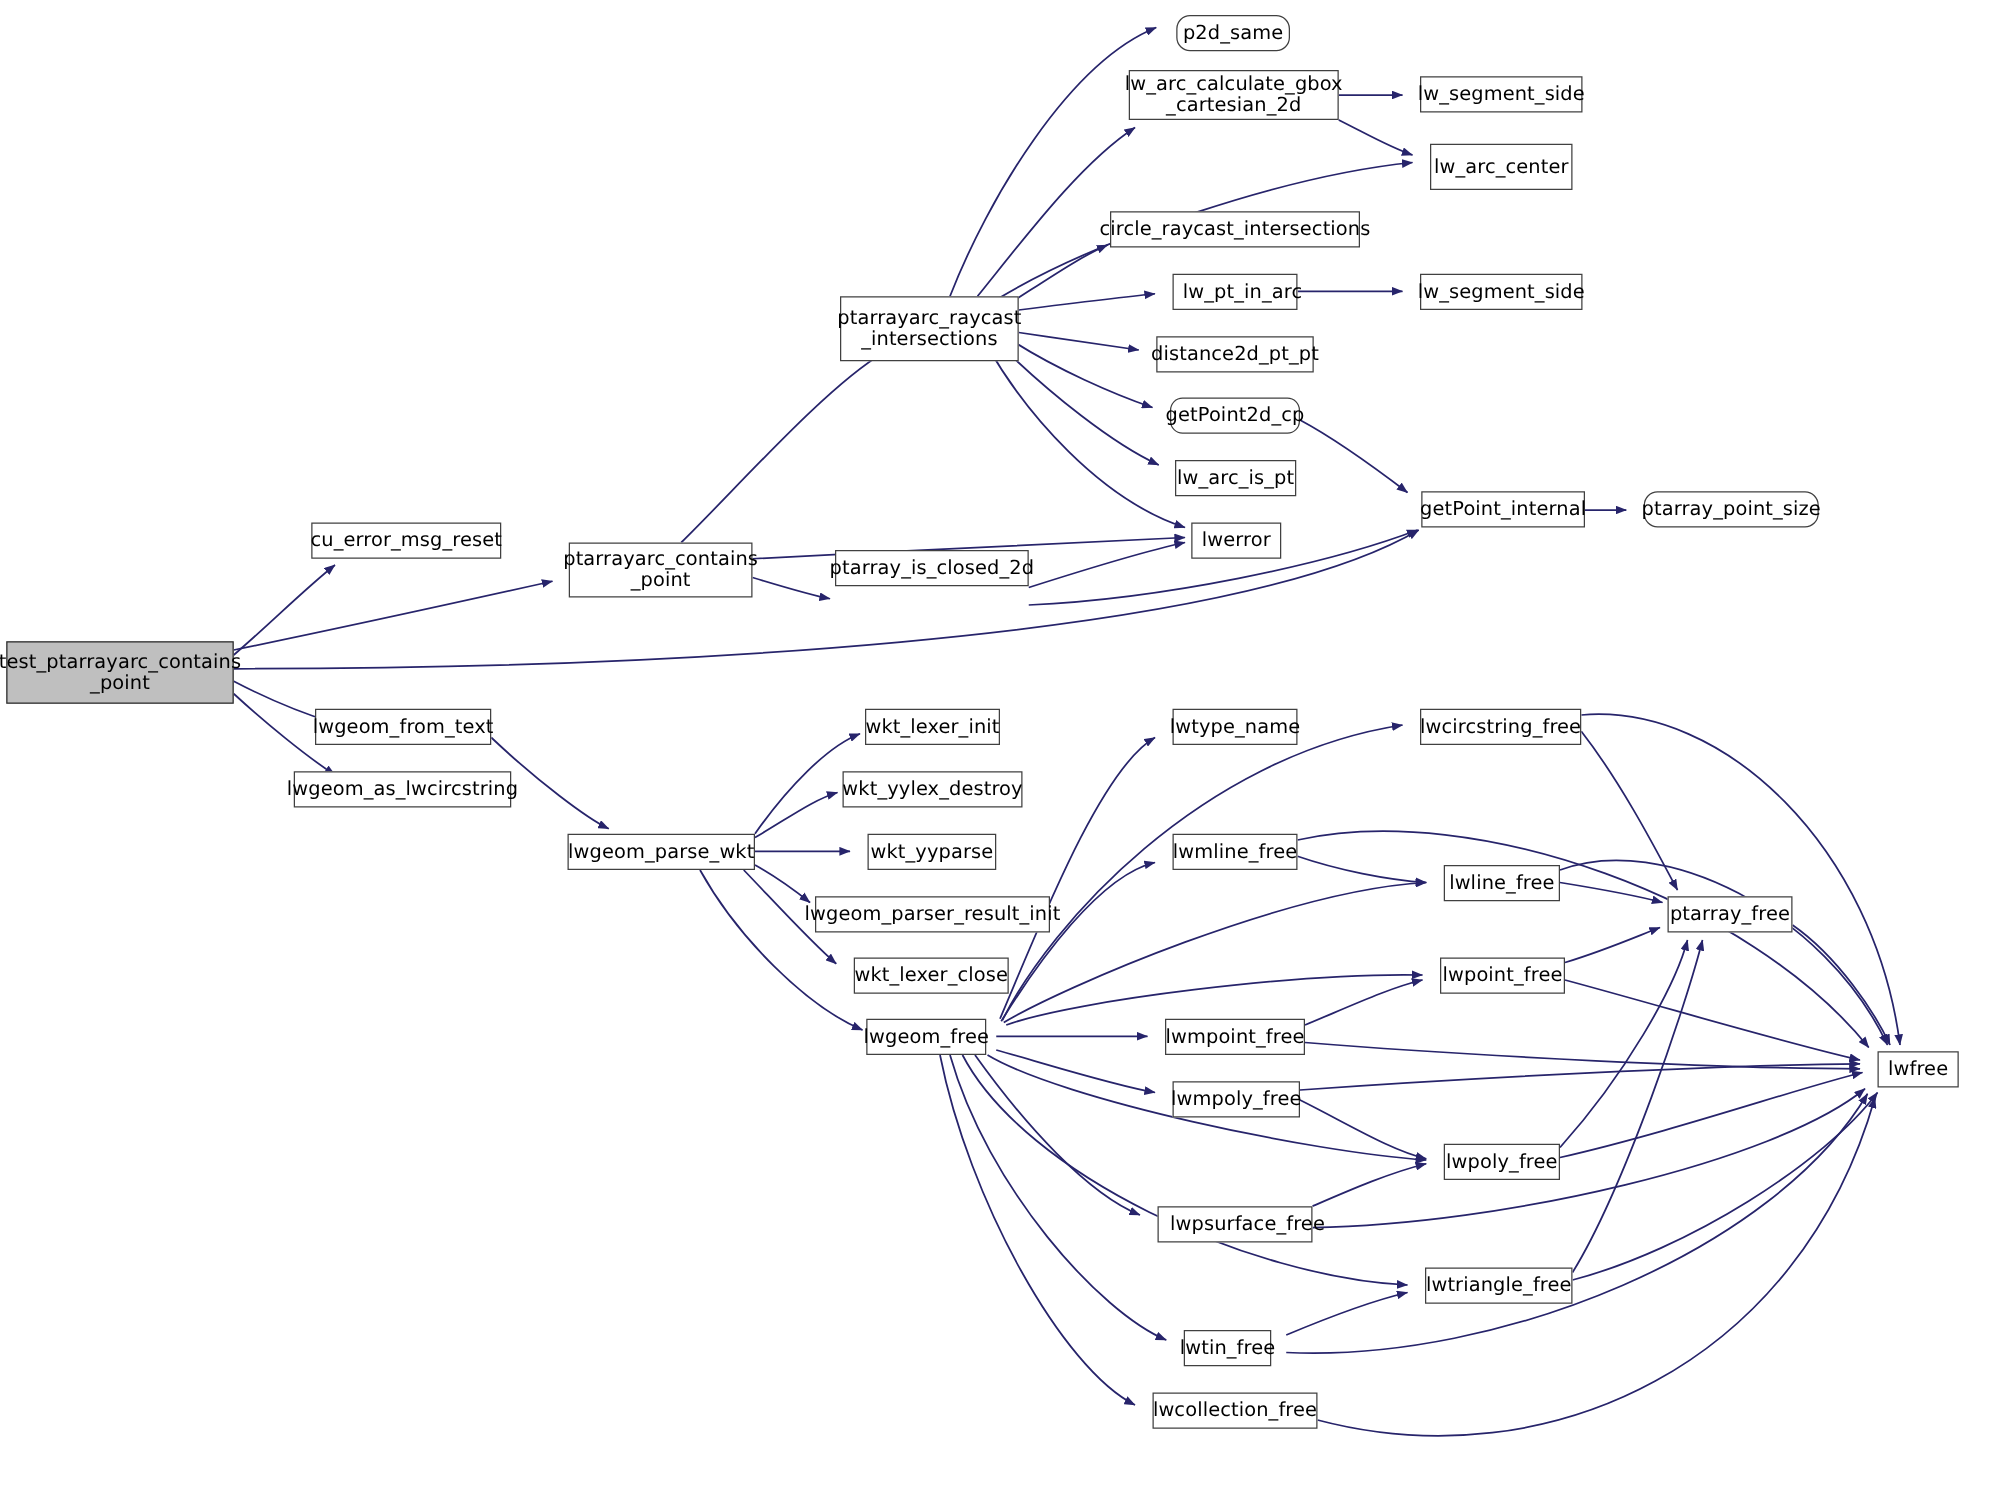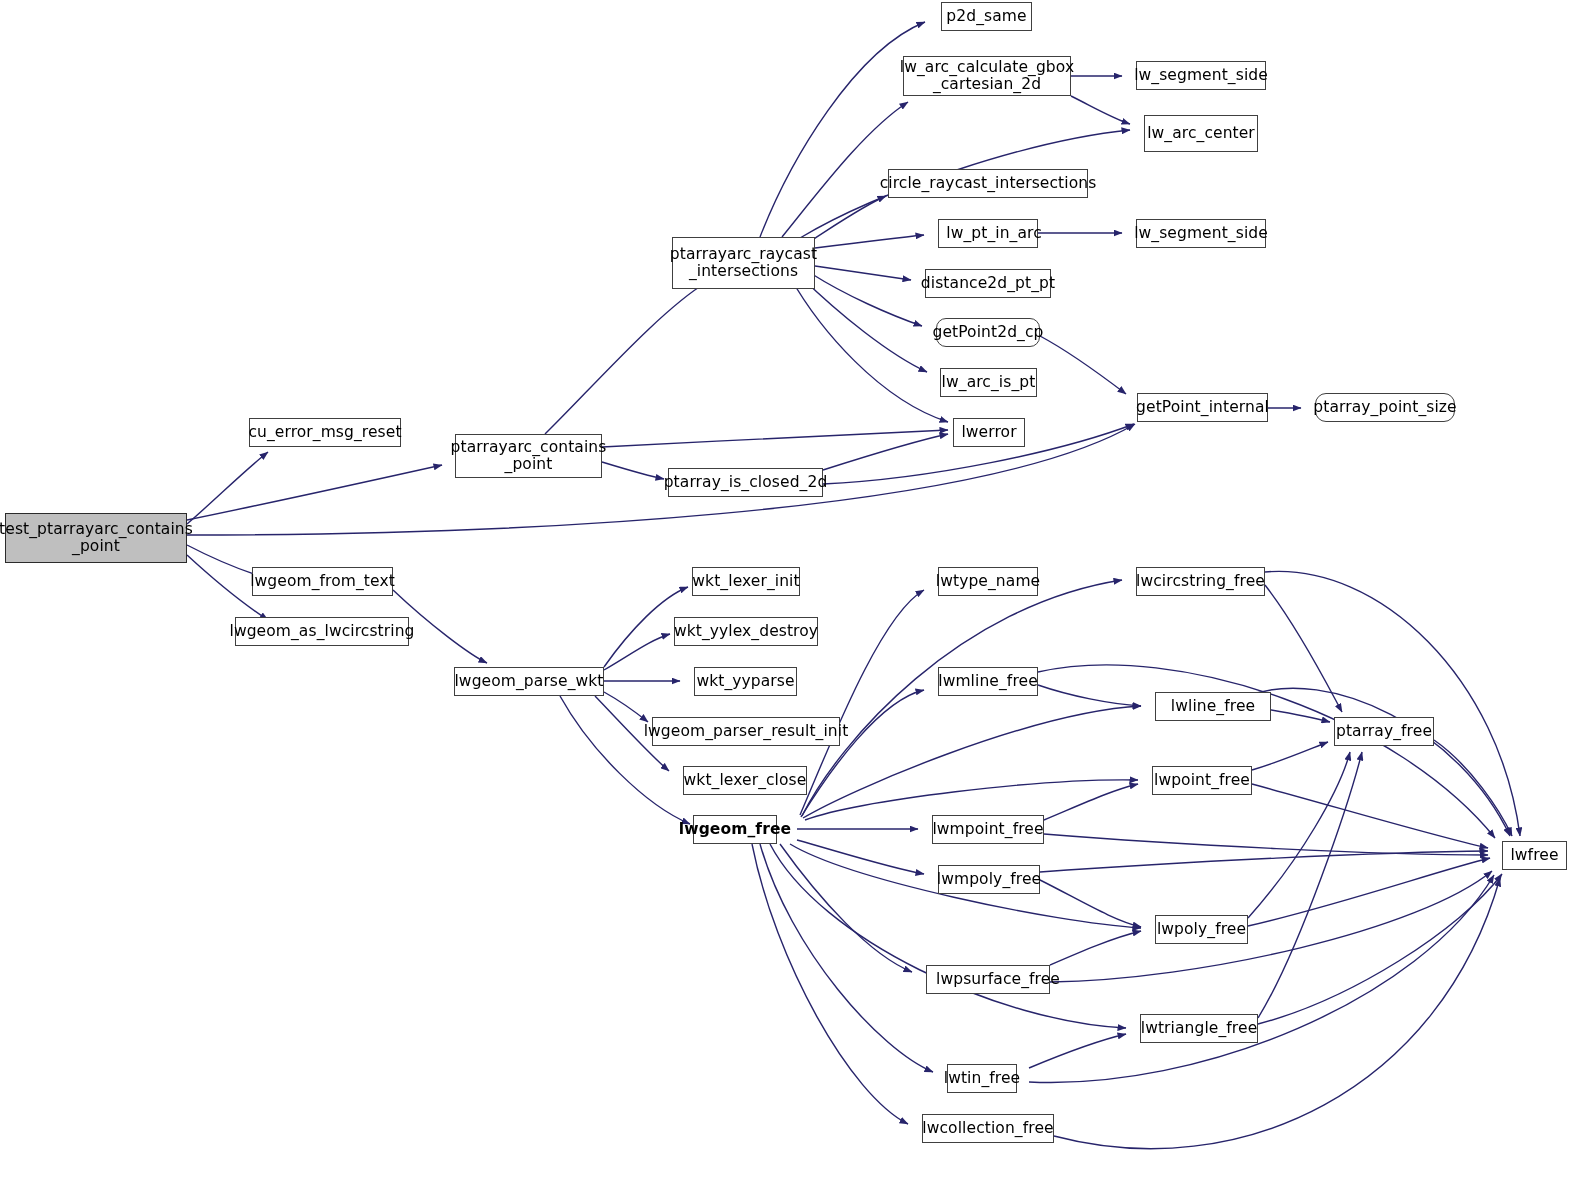--- a/index.html
+++ b/index.html
@@ -121,50 +121,50 @@
   <div id="node-layer">
       <div class="node root" style="left: 5px; top: 513px; width: 182px; height: 50px;">test_ptarrayarc_contains
 _point</div>
       <div class="node" style="left: 249px; top: 418px; width: 152px; height: 29px;">cu_error_msg_reset</div>
       <div class="node" style="left: 252px; top: 567px; width: 141px; height: 29px;">lwgeom_from_text</div>
       <div class="node" style="left: 235px; top: 617px; width: 174px; height: 29px;">lwgeom_as_lwcircstring</div>
       <div class="node" style="left: 455px; top: 434px; width: 147px; height: 44px;">ptarrayarc_contains
 _point</div>
       <div class="node" style="left: 672px; top: 237px; width: 143px; height: 52px;">ptarrayarc_raycast
 _intersections</div>
-      <div class="node" style="left: 668px; top: 468px; width: 155px; height: 29px;">ptarray_is_closed_2d</div>
-      <div class="node" style="left: 941px; top: 2px; width: 91px; height: 29px;">p2d_same</div>
+      <div class="node" style="left: 668px; top: 440px; width: 155px; height: 29px;">ptarray_is_closed_2d</div>
+      <div class="node" style="left: 941px; top: 12px; width: 91px; height: 29px; border-radius: 11px;">p2d_same</div>
       <div class="node" style="left: 903px; top: 56px; width: 168px; height: 40px;">lw_arc_calculate_gbox
 _cartesian_2d</div>
       <div class="node" style="left: 1136px; top: 61px; width: 130px; height: 29px;">lw_segment_side</div>
       <div class="node" style="left: 1144px; top: 115px; width: 114px; height: 37px;">lw_arc_center</div>
       <div class="node" style="left: 888px; top: 169px; width: 200px; height: 29px;">circle_raycast_intersections</div>
       <div class="node" style="left: 938px; top: 219px; width: 100px; height: 29px; padding-left: 12px;">lw_pt_in_arc</div>
       <div class="node" style="left: 1136px; top: 219px; width: 130px; height: 29px;">lw_segment_side</div>
       <div class="node" style="left: 925px; top: 269px; width: 126px; height: 29px;">distance2d_pt_pt</div>
       <div class="node" style="left: 936px; top: 318px; width: 104px; height: 29px; border-radius: 10px;">getPoint2d_cp</div>
       <div class="node" style="left: 940px; top: 368px; width: 97px; height: 29px;">lw_arc_is_pt</div>
       <div class="node" style="left: 953px; top: 418px; width: 72px; height: 29px;">lwerror</div>
       <div class="node" style="left: 1137px; top: 393px; width: 131px; height: 29px;">getPoint_internal</div>
       <div class="node" style="left: 1315px; top: 393px; width: 140px; height: 29px; border-radius: 11px;">ptarray_point_size</div>
       <div class="node" style="left: 454px; top: 667px; width: 150px; height: 29px;">lwgeom_parse_wkt</div>
       <div class="node" style="left: 692px; top: 567px; width: 108px; height: 29px;">wkt_lexer_init</div>
       <div class="node" style="left: 674px; top: 617px; width: 144px; height: 29px;">wkt_yylex_destroy</div>
       <div class="node" style="left: 694px; top: 667px; width: 103px; height: 29px;">wkt_yyparse</div>
       <div class="node" style="left: 652px; top: 717px; width: 188px; height: 29px;">lwgeom_parser_result_init</div>
       <div class="node" style="left: 683px; top: 766px; width: 124px; height: 29px;">wkt_lexer_close</div>
-      <div class="node" style="left: 693px; top: 815px; width: 84px; height: 29px; font-weight: bold;">lwgeom_free</div>
+      <div class="node" style="left: 693px; top: 815px; width: 96px; height: 29px;">lwgeom_free</div>
       <div class="node" style="left: 938px; top: 567px; width: 100px; height: 29px;">lwtype_name</div>
       <div class="node" style="left: 938px; top: 667px; width: 100px; height: 29px;">lwmline_free</div>
       <div class="node" style="left: 932px; top: 815px; width: 112px; height: 29px;">lwmpoint_free</div>
       <div class="node" style="left: 938px; top: 865px; width: 102px; height: 29px;">lwmpoly_free</div>
       <div class="node" style="left: 926px; top: 965px; width: 124px; height: 29px; padding-left: 20px;">lwpsurface_free</div>
       <div class="node" style="left: 947px; top: 1064px; width: 70px; height: 29px;">lwtin_free</div>
       <div class="node" style="left: 922px; top: 1114px; width: 132px; height: 29px;">lwcollection_free</div>
       <div class="node" style="left: 1136px; top: 567px; width: 129px; height: 29px;">lwcircstring_free</div>
-      <div class="node" style="left: 1155px; top: 692px; width: 116px; height: 29px;">lwline_free</div>
+      <div class="node" style="left: 1155px; top: 692px; width: 93px; height: 29px;">lwline_free</div>
       <div class="node" style="left: 1152px; top: 766px; width: 100px; height: 29px;">lwpoint_free</div>
       <div class="node" style="left: 1155px; top: 915px; width: 93px; height: 29px;">lwpoly_free</div>
       <div class="node" style="left: 1140px; top: 1014px; width: 118px; height: 29px;">lwtriangle_free</div>
       <div class="node" style="left: 1334px; top: 717px; width: 100px; height: 29px;">ptarray_free</div>
       <div class="node" style="left: 1502px; top: 841px; width: 65px; height: 29px;">lwfree</div>
     </div>
 </div>
 
 </body></html>

